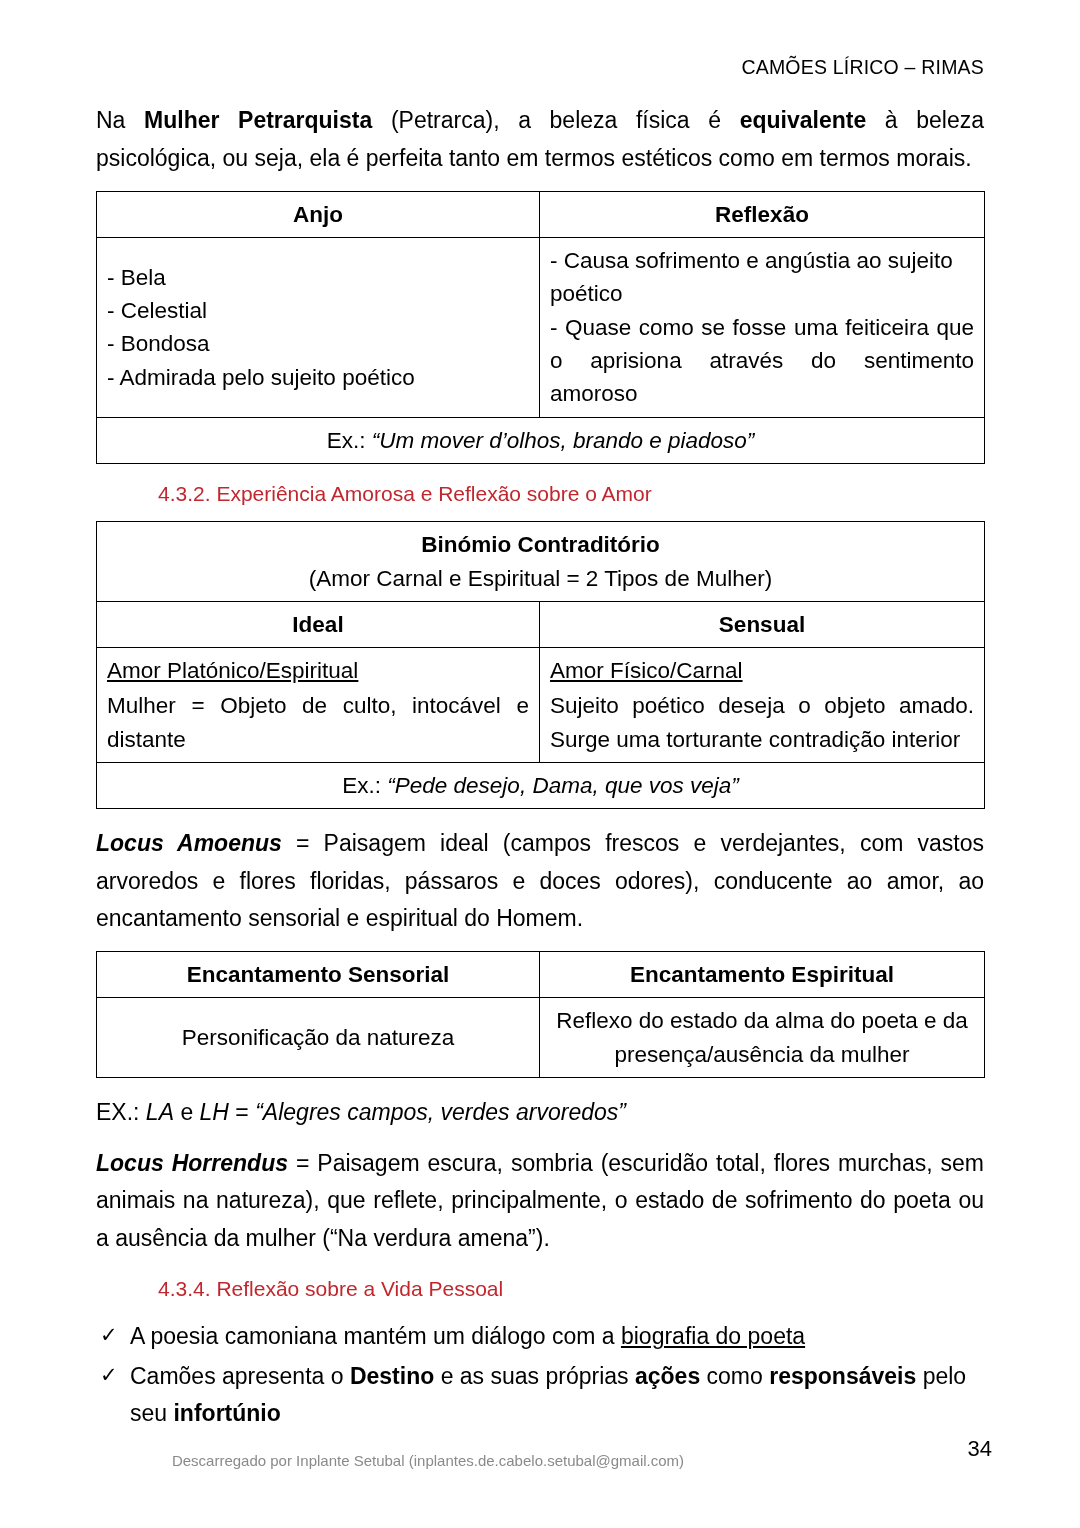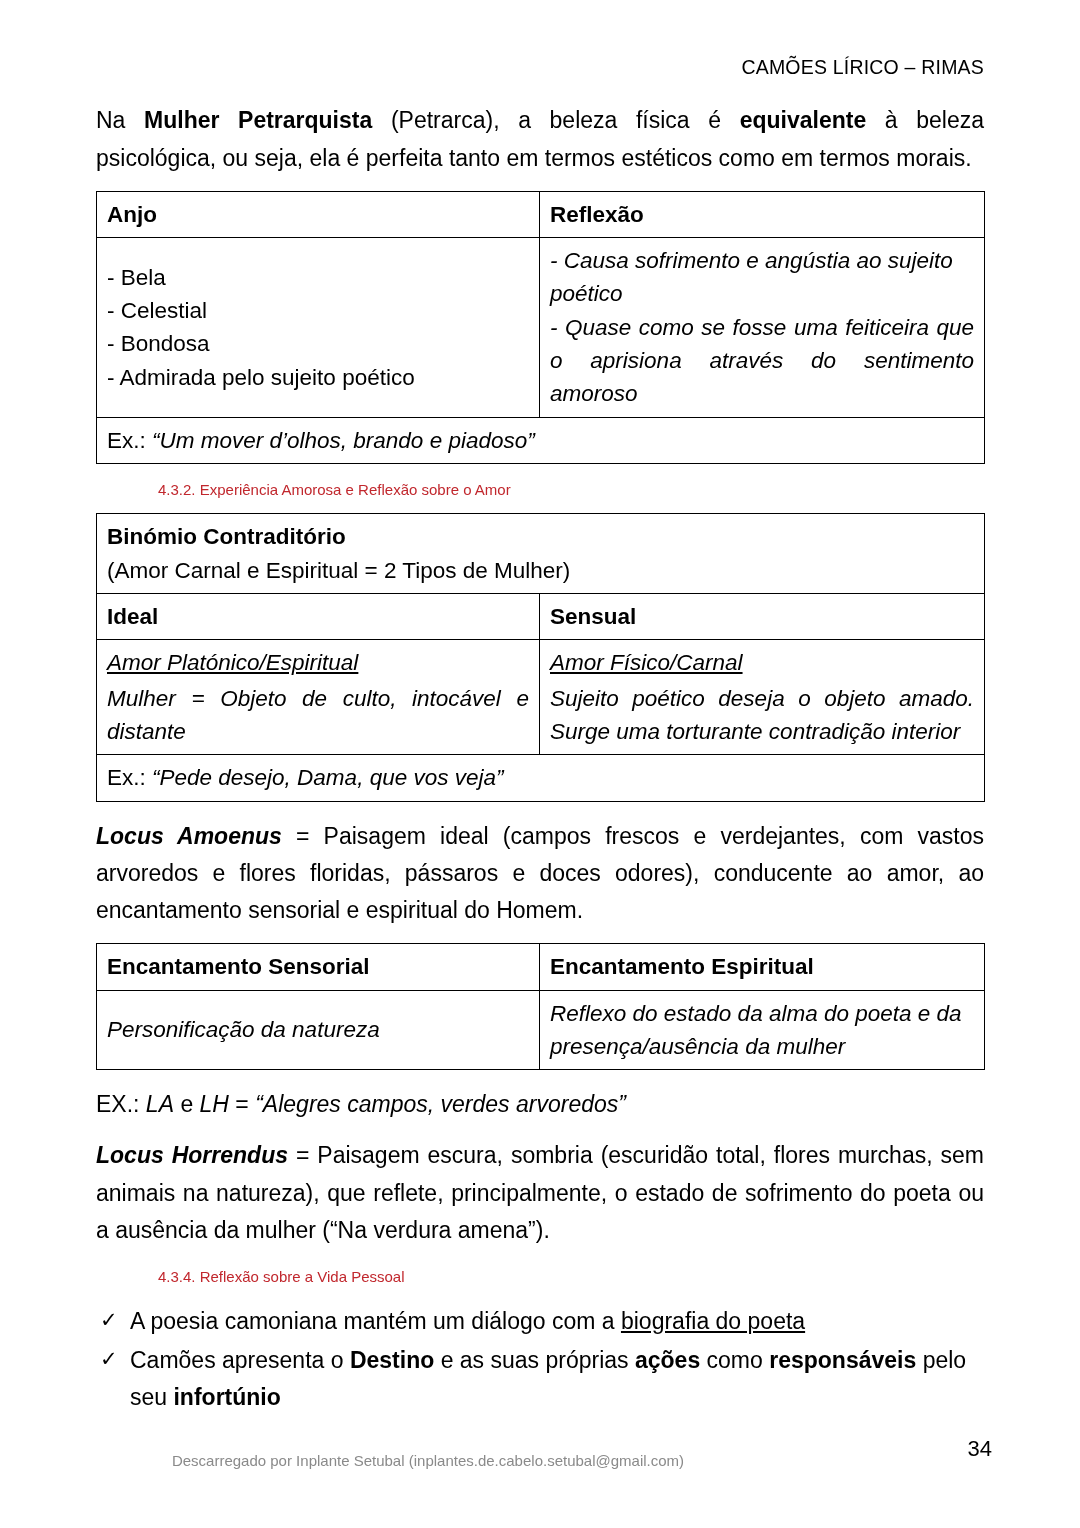--- a/index.html
+++ b/index.html
@@ -49,21 +49,21 @@
   }
   .para.nojust { text-align: left; }
 
   b, strong { font-weight: bold; }
   i, em { font-style: italic; }
   .u { text-decoration: underline; }
 
   
   .heading-red {
     color: #C1272D;
-    font-size: 15px;
+    font-size: 21px;
     line-height: 1.3;
     margin: 0 0 14px 0;
     padding-left: 62px;
   }
 
   
   table.doc-table {
     border-collapse: collapse;
     width: 888px;
     table-layout: fixed;
@@ -72,35 +72,34 @@
   table.doc-table td {
     border: 1.5px solid #000000;
     padding: 6px 10px;
     font-size: 22.5px;
     line-height: 1.48;
     vertical-align: middle;
   }
   .col-left  { width: 443px; }
   .col-right { width: 445px; }
 
-  .c-center { }
+  .c-center { text-align: center; }
   .c-just   { text-align: justify; }
   .c-left   { text-align: left; }
   .bold     { font-weight: bold; }
 
   .cell-list {
     line-height: 1.72;
     padding-top: 14px;
     padding-bottom: 14px;
   }
   .cell-just {
     padding-top: 10px;
     padding-bottom: 10px;
     line-height: 1.62;
-    font-style: italic;
   }
   .row-ex td {
     padding-top: 5px;
     padding-bottom: 5px;
   }
   .title-cell {
     padding-top: 9px;
     padding-bottom: 9px;
     line-height: 1.5;
   }

